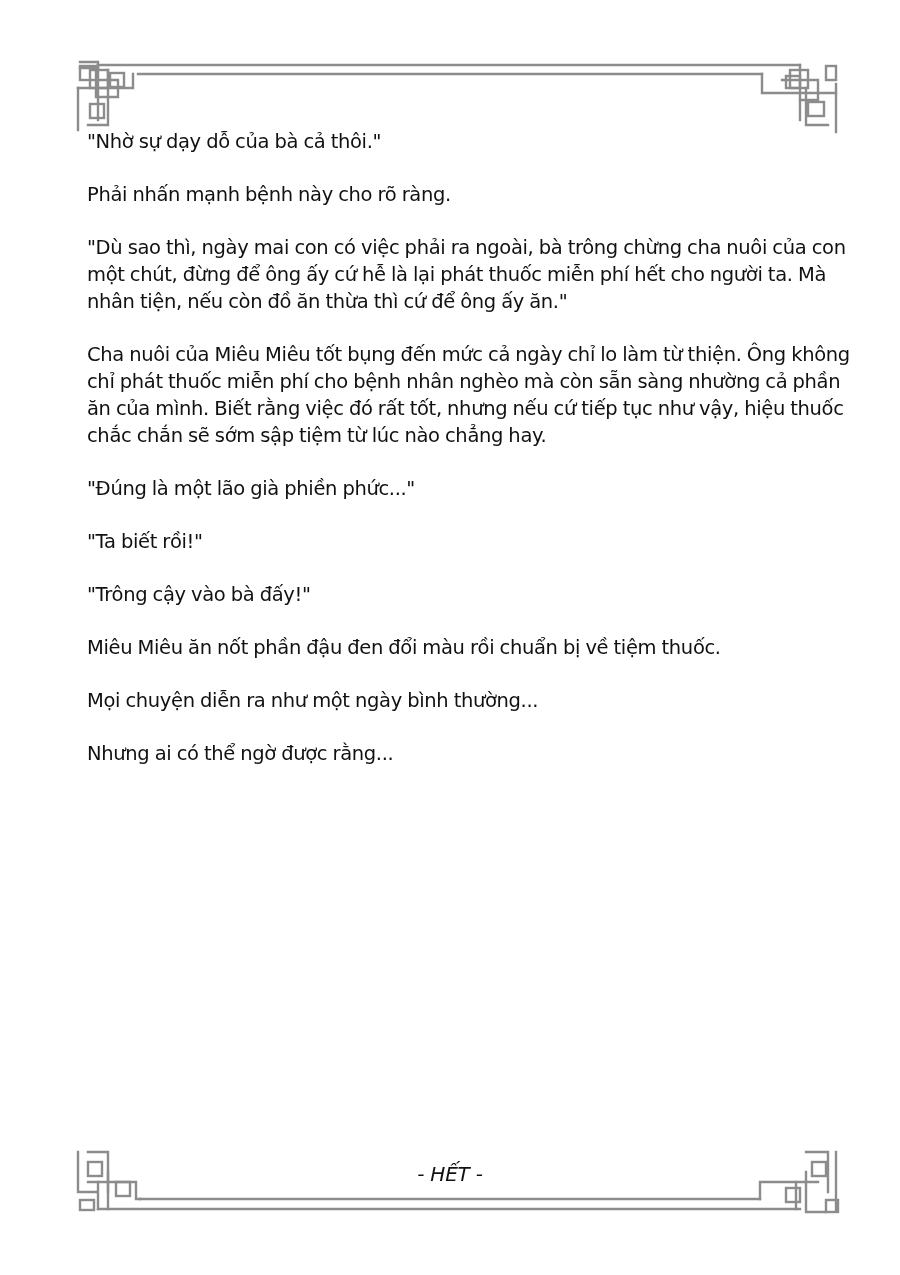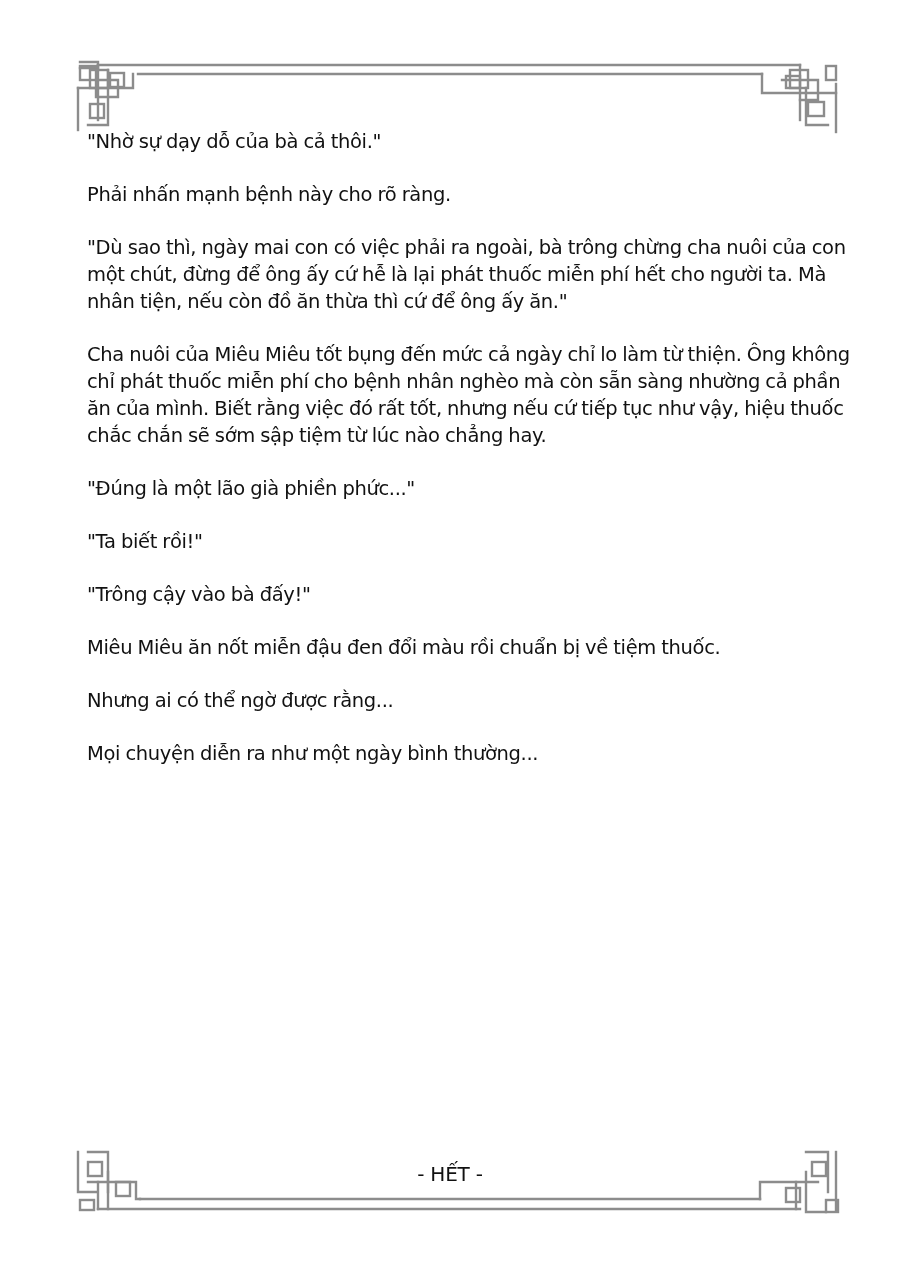--- a/index.html
+++ b/index.html
@@ -35,20 +35,21 @@
     word-spacing: -0.5px;
   }
   .footer-end {
     position: absolute;
     left: 0;
     width: 900px;
     top: 1162px;
     text-align: center;
     font-size: 20px;
     letter-spacing: -0.2px;
+    font-style: italic;
   }
 </style>
 </head>
 <body>
 
 <svg class="frame" width="900" height="1275" viewBox="0 0 900 1275" xmlns="http://www.w3.org/2000/svg" fill="none" stroke="#8c8c8c" stroke-width="2.4" stroke-linecap="square">
 
   <g>
     <line x1="98" y1="65" x2="800" y2="65"></line>
     <line x1="138" y1="74" x2="762" y2="74"></line>
@@ -108,18 +109,18 @@
 </svg>
 
 <main class="content">
   <p class="para">"Nhờ sự dạy dỗ của bà cả thôi."</p>
   <p class="para">Phải nhấn mạnh bệnh này cho rõ ràng.</p>
   <p class="para">"Dù sao thì, ngày mai con có việc phải ra ngoài, bà trông chừng cha nuôi của con một chút, đừng để ông ấy cứ hễ là lại phát thuốc miễn phí hết cho người ta. Mà nhân tiện, nếu còn đồ ăn thừa thì cứ để ông ấy ăn."</p>
   <p class="para">Cha nuôi của Miêu Miêu tốt bụng đến mức cả ngày chỉ lo làm từ thiện. Ông không chỉ phát thuốc miễn phí cho bệnh nhân nghèo mà còn sẵn sàng nhường cả phần ăn của mình. Biết rằng việc đó rất tốt, nhưng nếu cứ tiếp tục như vậy, hiệu thuốc chắc chắn sẽ sớm sập tiệm từ lúc nào chẳng hay.</p>
   <p class="para">"Đúng là một lão già phiền phức..."</p>
   <p class="para">"Ta biết rồi!"</p>
   <p class="para">"Trông cậy vào bà đấy!"</p>
-  <p class="para">Miêu Miêu ăn nốt miễn đậu đen đổi màu rồi chuẩn bị về tiệm thuốc.</p>
+  <p class="para">Miêu Miêu ăn nốt phần đậu đen đổi màu rồi chuẩn bị về tiệm thuốc.</p>
+  <p class="para">Mọi chuyện diễn ra như một ngày bình thường...</p>
   <p class="para">Nhưng ai có thể ngờ được rằng...</p>
-  <p class="para">Mọi chuyện diễn ra như một ngày bình thường...</p>
 </main>
 
 <div class="footer-end">- HẾT -</div>
 
 </body></html>

